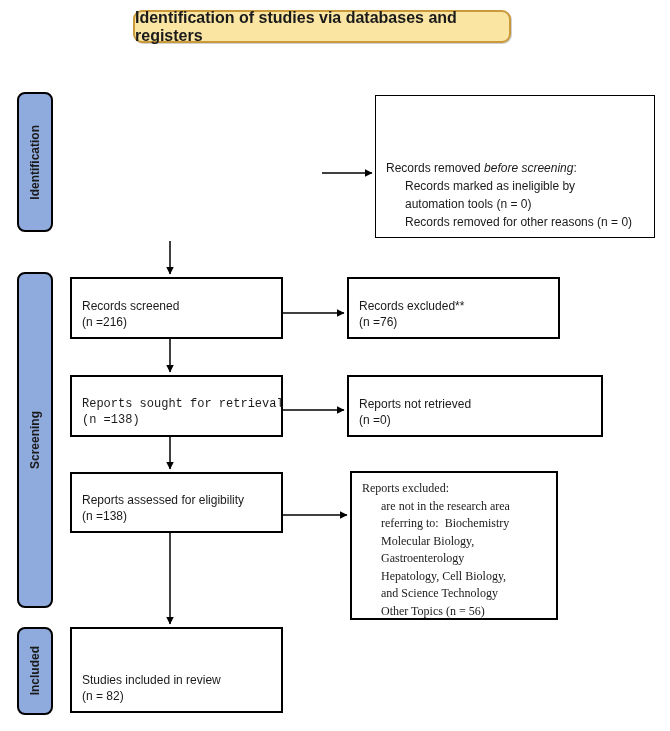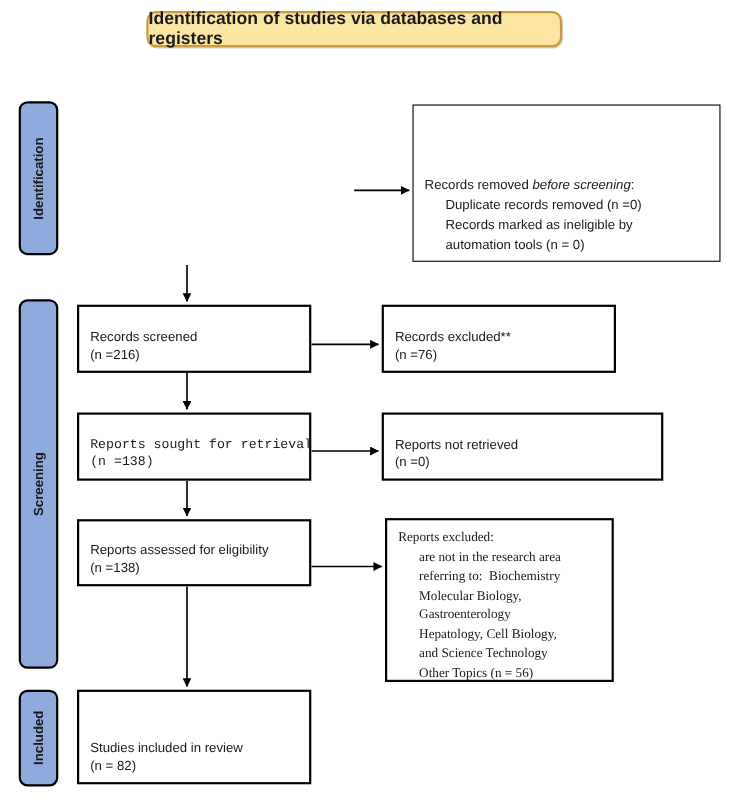--- a/index.html
+++ b/index.html
@@ -116,23 +116,23 @@
     <div class="line">(n =138)</div>
   </div>
 
   <div class="box box-included">
     <div class="line">Studies included in review</div>
     <div class="line">(n = 82)</div>
   </div>
 
   <div class="box box-removed">
     <div class="line"><span>Records removed </span><span class="italic">before screening</span><span>:</span></div>
-    <div class="indent">Duplicate records removed (n =0)</div>
     <div class="indent">Records marked as ineligible by</div>
     <div class="indent">automation tools (n = 0)</div>
+    <div class="indent">Records removed for other reasons (n = 0)</div>
   </div>
 
   <div class="box box-excluded">
     <div class="line">Records excluded**</div>
     <div class="line">(n =76)</div>
   </div>
 
   <div class="box box-notretrieved">
     <div class="line">Reports not retrieved</div>
     <div class="line">(n =0)</div>

